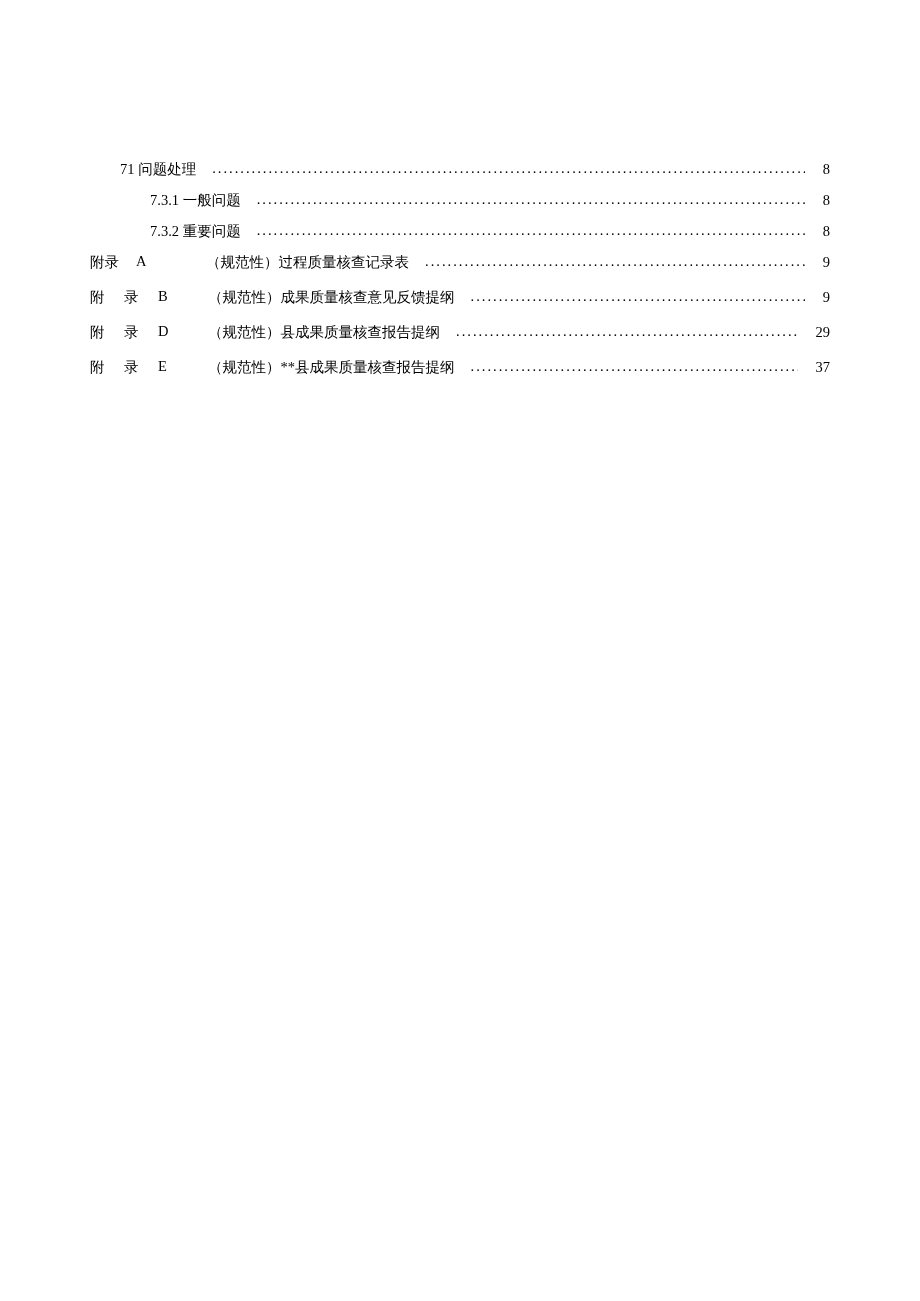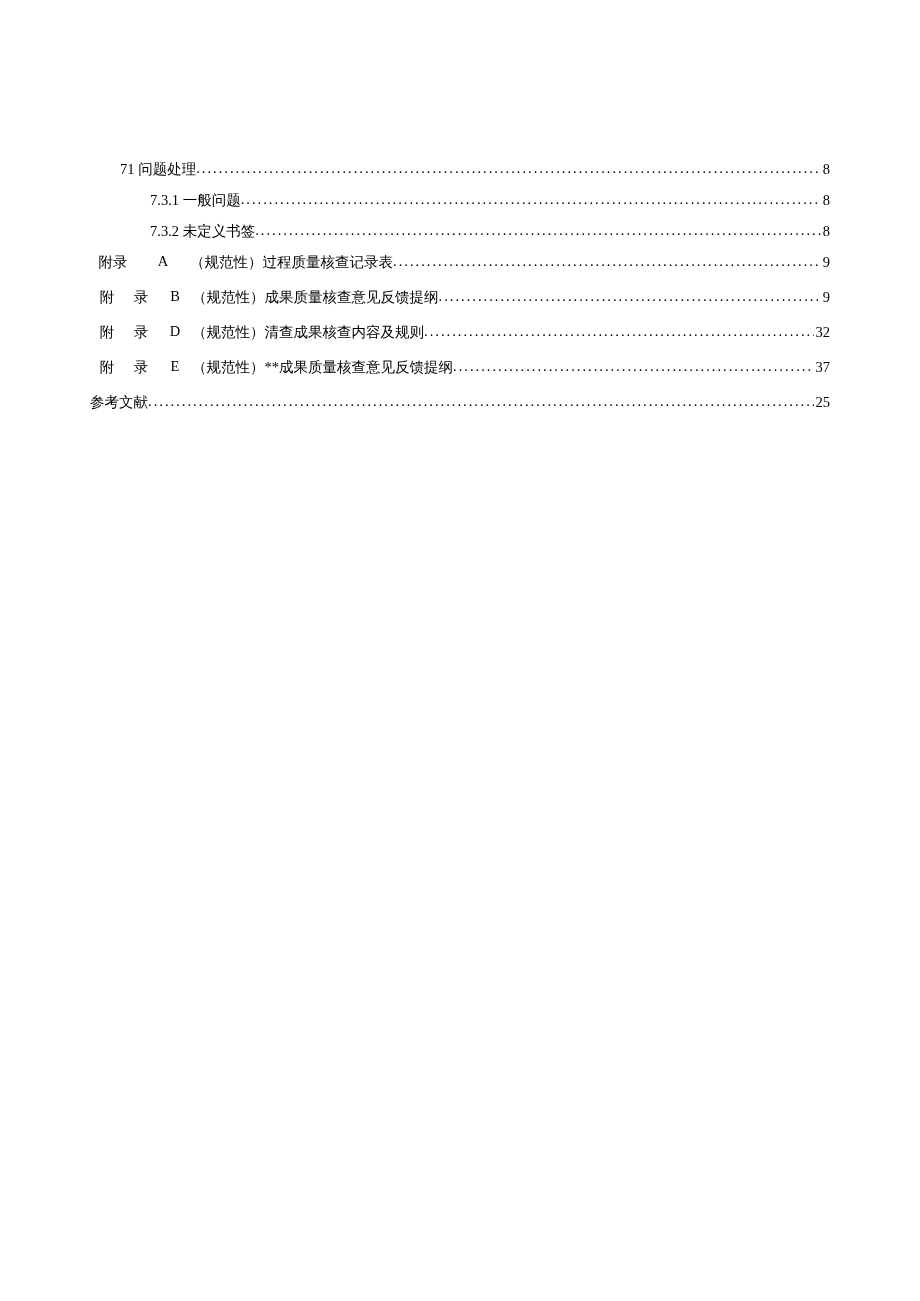--- a/index.html
+++ b/index.html
@@ -10,30 +10,30 @@
       font-family: "SimSun", "宋体", serif;
       padding: 160px 90px 0 90px;
       font-size: 14.5px;
       color: #000;
     }
     .toc-entry {
       display: flex;
       align-items: baseline;
       margin-bottom: 12px;
       white-space: nowrap;
+      gap: 16px;
     }
     .toc-entry.spaced { margin-bottom: 16px; }
     .indent-1 { padding-left: 30px; }
     .indent-2 { padding-left: 60px; text-align: center; }
     .title-part { flex-shrink: 0; }
     .appendix-tag {
       display: inline-flex;
       flex-shrink: 0;
       gap: 0;
-      text-align: center;
     }
     .appendix-tag span { display: inline-block; }
     .leaders {
       flex: 1;
       overflow: hidden;
       letter-spacing: 2px;
       position: relative;
       top: -1px;
     }
     .leaders::after {
@@ -53,21 +53,21 @@
     <span class="page-num">8</span>
   </div>
 
   <div class="toc-entry indent-2">
     <span class="title-part">7.3.1 一般问题</span>
     <span class="leaders"></span>
     <span class="page-num">8</span>
   </div>
 
   <div class="toc-entry indent-2">
-    <span class="title-part">7.3.2 未定义书签</span>
+    <span class="title-part">7.3.2 重要问题</span>
     <span class="leaders"></span>
     <span class="page-num">8</span>
   </div>
 
   <div class="toc-entry spaced">
     <span class="appendix-tag">
       <span style="width:46px">附录</span>
       <span style="width:54px">A</span>
     </span>
     <span class="title-part">（规范性）过程质量核查记录表</span>
@@ -86,35 +86,30 @@
     <span class="page-num">9</span>
   </div>
 
 
   <div class="toc-entry spaced">
     <span class="appendix-tag">
       <span style="width:34px">附</span>
       <span style="width:34px">录</span>
       <span style="width:34px">D</span>
     </span>
-    <span class="title-part">（规范性）清查成果核查内容及规则</span>
+    <span class="title-part">（规范性）县成果质量核查报告提纲</span>
     <span class="leaders"></span>
-    <span class="page-num">32</span>
+    <span class="page-num">29</span>
   </div>
 
   <div class="toc-entry spaced">
     <span class="appendix-tag">
       <span style="width:34px">附</span>
       <span style="width:34px">录</span>
       <span style="width:34px">E</span>
     </span>
-    <span class="title-part">（规范性）**成果质量核查意见反馈提纲</span>
+    <span class="title-part">（规范性）**县成果质量核查报告提纲</span>
     <span class="leaders"></span>
     <span class="page-num">37</span>
   </div>
 
-  <div class="toc-entry">
-    <span class="title-part">参考文献</span>
-    <span class="leaders"></span>
-    <span class="page-num">25</span>
-  </div>
 
 </div>
 
 </body></html>

